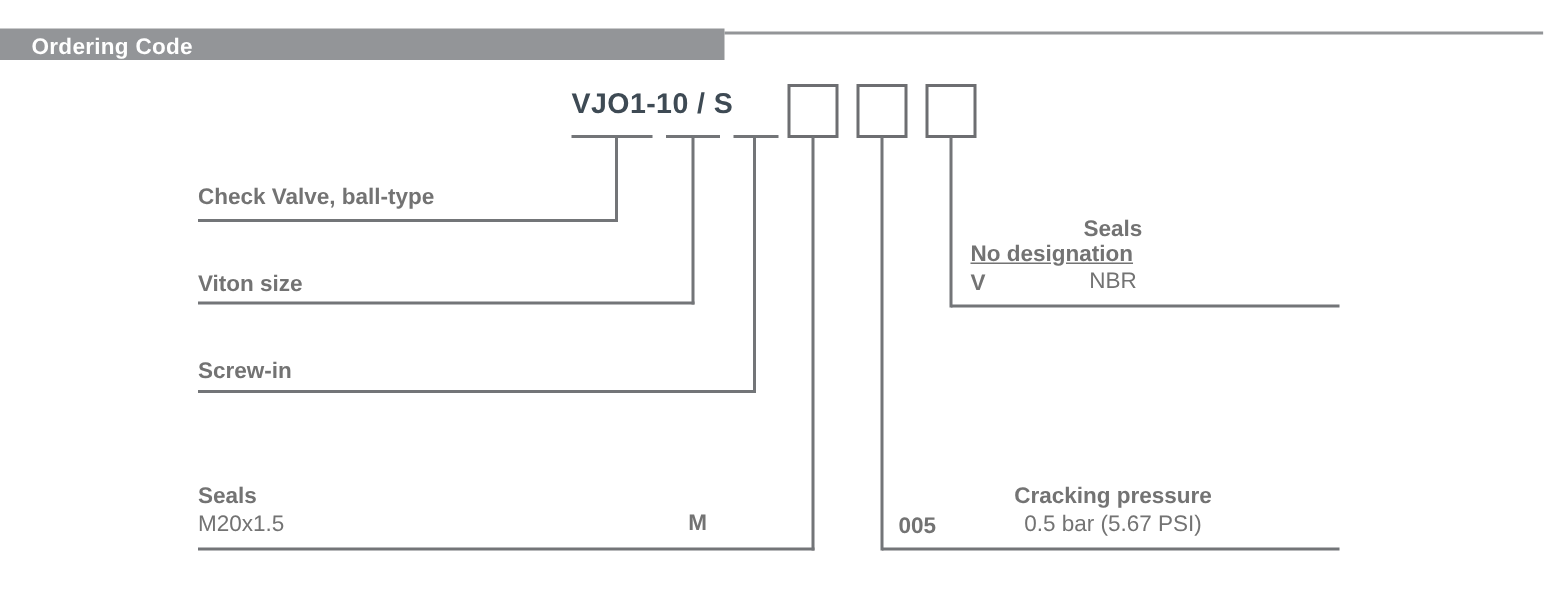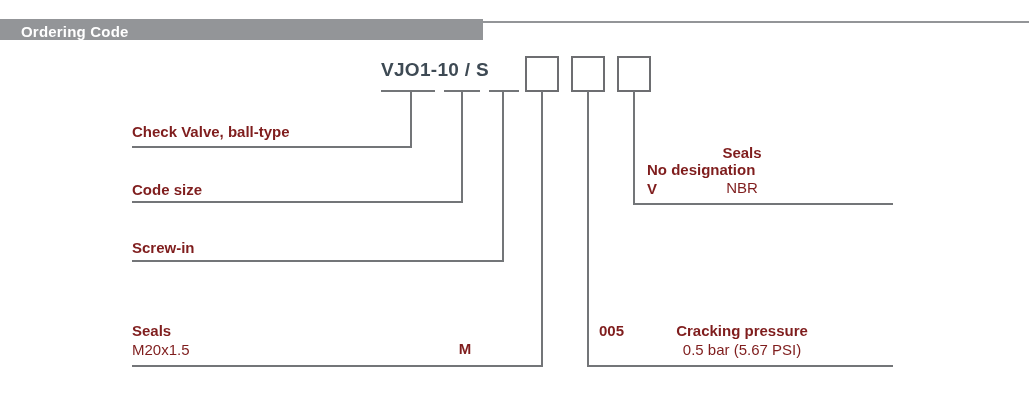--- a/index.html
+++ b/index.html
@@ -85,33 +85,33 @@
   .u-screw    { left: 132px; top: 260px; width: 372px; }
   .u-thread   { left: 132px; top: 365px; width: 411px; }
   .u-cracking { left: 588px; top: 365px; width: 305px; }
   .u-seals    { left: 634px; top: 203px; width: 259px; }
   
   .lbl {
     position: absolute;
     font-size: 15px;
     line-height: 19px;
     white-space: nowrap;
-    color: #7f1d1d;
+    color: #737373;
   }
   .b { font-weight: bold; }
   .r { text-align: center; }
   .lbl-check   { left: 132px; top: 122px; }
   .lbl-size    { left: 132px; top: 180px; }
   .lbl-screw   { left: 132px; top: 238px; }
   .thread-block { left: 132px; top: 321px; }
   .lbl-m       { left: 400px; top: 339px; width: 130px; }
-  .lbl-005     { left: 599px; top: 321px; }
+  .lbl-005     { left: 599px; top: 341px; }
   .cracking-block { left: 592px; top: 321px; width: 300px; }
   .lbl-seals   { left: 592px; top: 143px; width: 300px; }
-  .lbl-nodesig { left: 647px; top: 160px; }
+  .lbl-nodesig { left: 647px; top: 160px; text-decoration: underline; }
   .lbl-v       { left: 647px; top: 179px; }
   .lbl-nbr     { left: 592px; top: 178px; width: 300px; }
   .lbl-fpm     { left: 592px; top: 179px; width: 300px; }
 </style>
 </head>
 <body>
 
 <div id="page">
 
   <div class="header-bar">
@@ -137,21 +137,21 @@
   <div class="vline v-6"></div>
 
   <div class="hline u-check"></div>
   <div class="hline u-size"></div>
   <div class="hline u-screw"></div>
   <div class="hline u-thread"></div>
   <div class="hline u-cracking"></div>
   <div class="hline u-seals"></div>
 
   <div class="lbl b lbl-check">Check Valve, ball-type</div>
-  <div class="lbl b lbl-size">Code size</div>
+  <div class="lbl b lbl-size">Viton size</div>
   <div class="lbl b lbl-screw">Screw-in</div>
 
   <div class="lbl thread-block">
     <div class="b">Seals</div>
     <div>M20x1.5</div>
   </div>
   <div class="lbl b r lbl-m">M</div>
 
   <div class="lbl b lbl-005">005</div>
   <div class="lbl r cracking-block">

